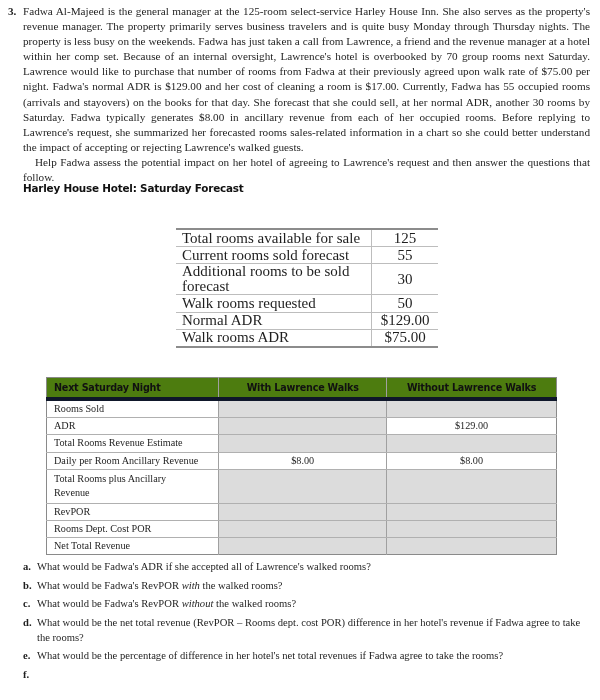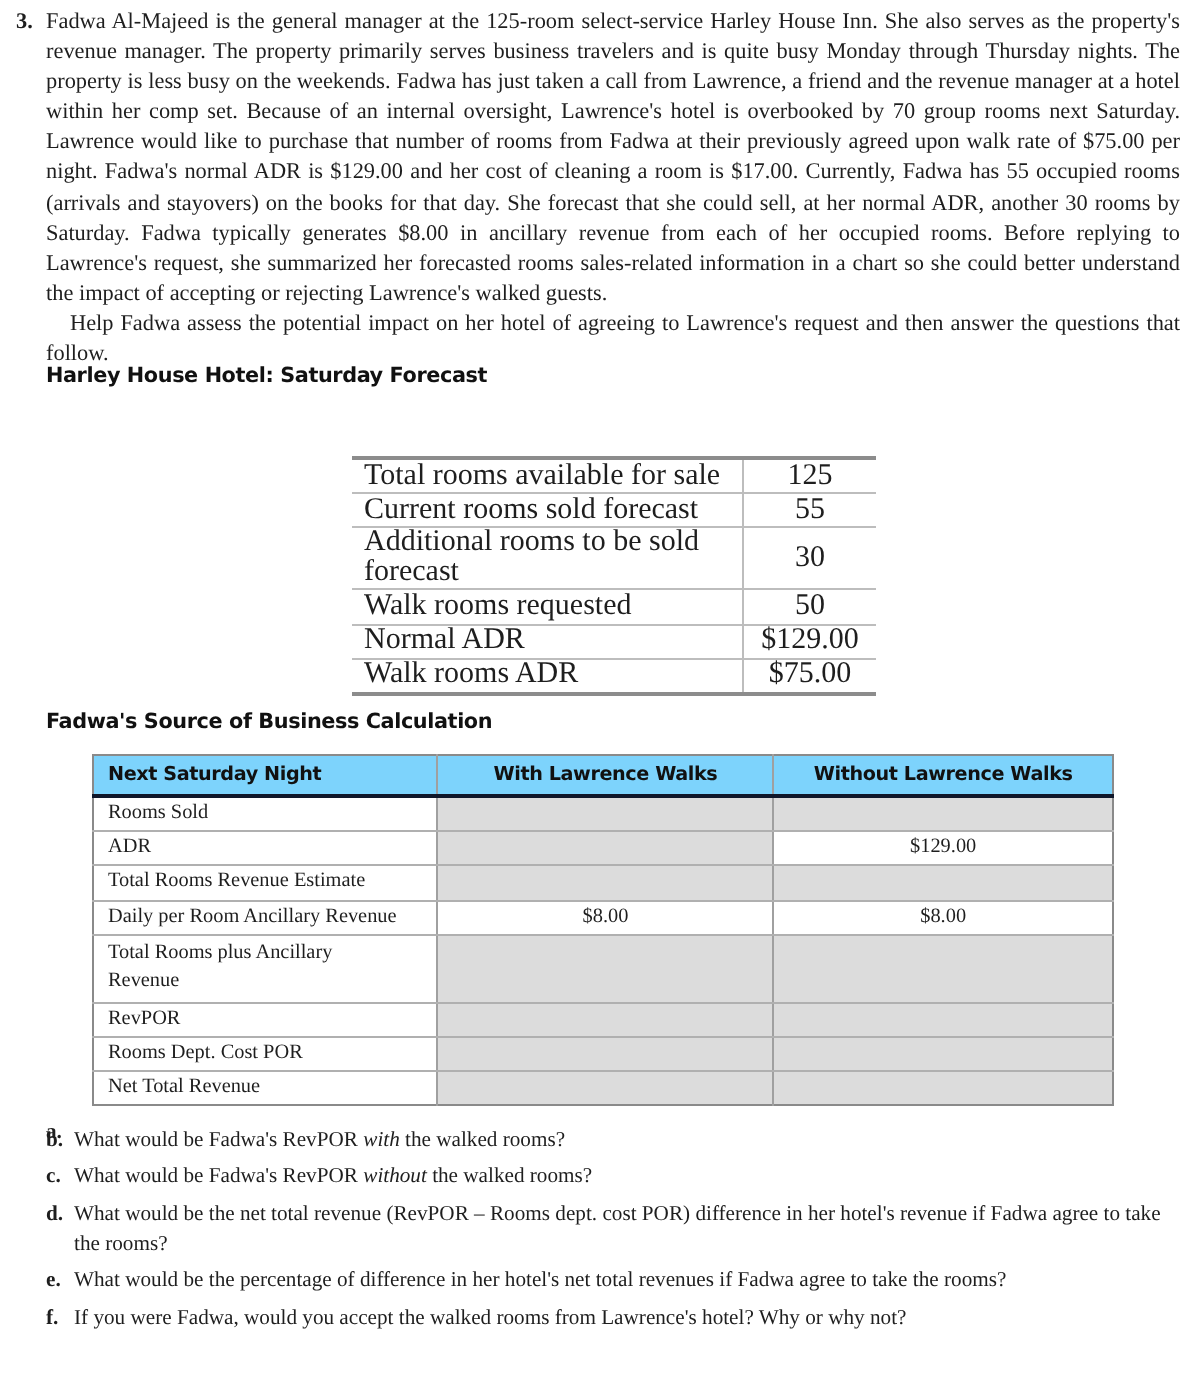--- a/index.html
+++ b/index.html
@@ -102,22 +102,22 @@
       font-size: 10.2px;
       border: 1.5px solid #8a8a8a;
     }
     .source th {
       font-family: "DejaVu Sans", "Liberation Sans", sans-serif;
       font-weight: bold;
       font-size: 9.6px;
       height: 19px;
       padding: 0;
       text-align: center;
-      border-bottom: 2px solid #0f172a;
-      background: #7dd3fc;
+      border-bottom: 4px solid #0f172a;
+      background: #4d7c0f;
       color: #111;
       letter-spacing: -0.2px;
     }
     .source th.first {
       text-align: left;
       padding-left: 7px;
     }
     .source td {
       height: 16.2px;
       line-height: 14px;
@@ -204,21 +204,20 @@
         <td>Normal ADR</td>
         <td class="val">$129.00</td>
       </tr>
       <tr>
         <td>Walk rooms ADR</td>
         <td class="val">$75.00</td>
       </tr>
     </tbody>
   </table>
 
-  <div class="heading h-source">Fadwa's Source of Business Calculation</div>
 
   <table class="source">
     <thead>
       <tr>
         <th class="first col1">Next Saturday Night</th>
         <th class="c col2">With Lawrence Walks</th>
         <th class="c col3">Without Lawrence Walks</th>
       </tr>
     </thead>
     <tbody>
@@ -261,36 +260,36 @@
         <td>Net Total Revenue</td>
         <td class="c gray"></td>
         <td class="c gray"></td>
       </tr>
     </tbody>
   </table>
 
   <ul class="questions">
     <li>
       <span class="qletter">a.</span>
+      <span>What would be Fadwa's ADR if she accepted all of Lawrence's walked rooms?</span>
     </li>
     <li>
       <span class="qletter">b.</span>
       <span>What would be Fadwa's RevPOR </span><i>with</i><span> the walked rooms?</span>
     </li>
     <li>
       <span class="qletter">c.</span>
       <span>What would be Fadwa's RevPOR </span><i>without</i><span> the walked rooms?</span>
     </li>
     <li>
       <span class="qletter">d.</span>
       <span>What would be the net total revenue (RevPOR – Rooms dept. cost POR) difference in her hotel's revenue if Fadwa agree to take the rooms?</span>
     </li>
     <li>
       <span class="qletter">e.</span>
       <span>What would be the percentage of difference in her hotel's net total revenues if Fadwa agree to take the rooms?</span>
     </li>
     <li>
       <span class="qletter">f.</span>
-      <span>If you were Fadwa, would you accept the walked rooms from Lawrence's hotel? Why or why not?</span>
     </li>
   </ul>
 
 </div>
 
 </body></html>

